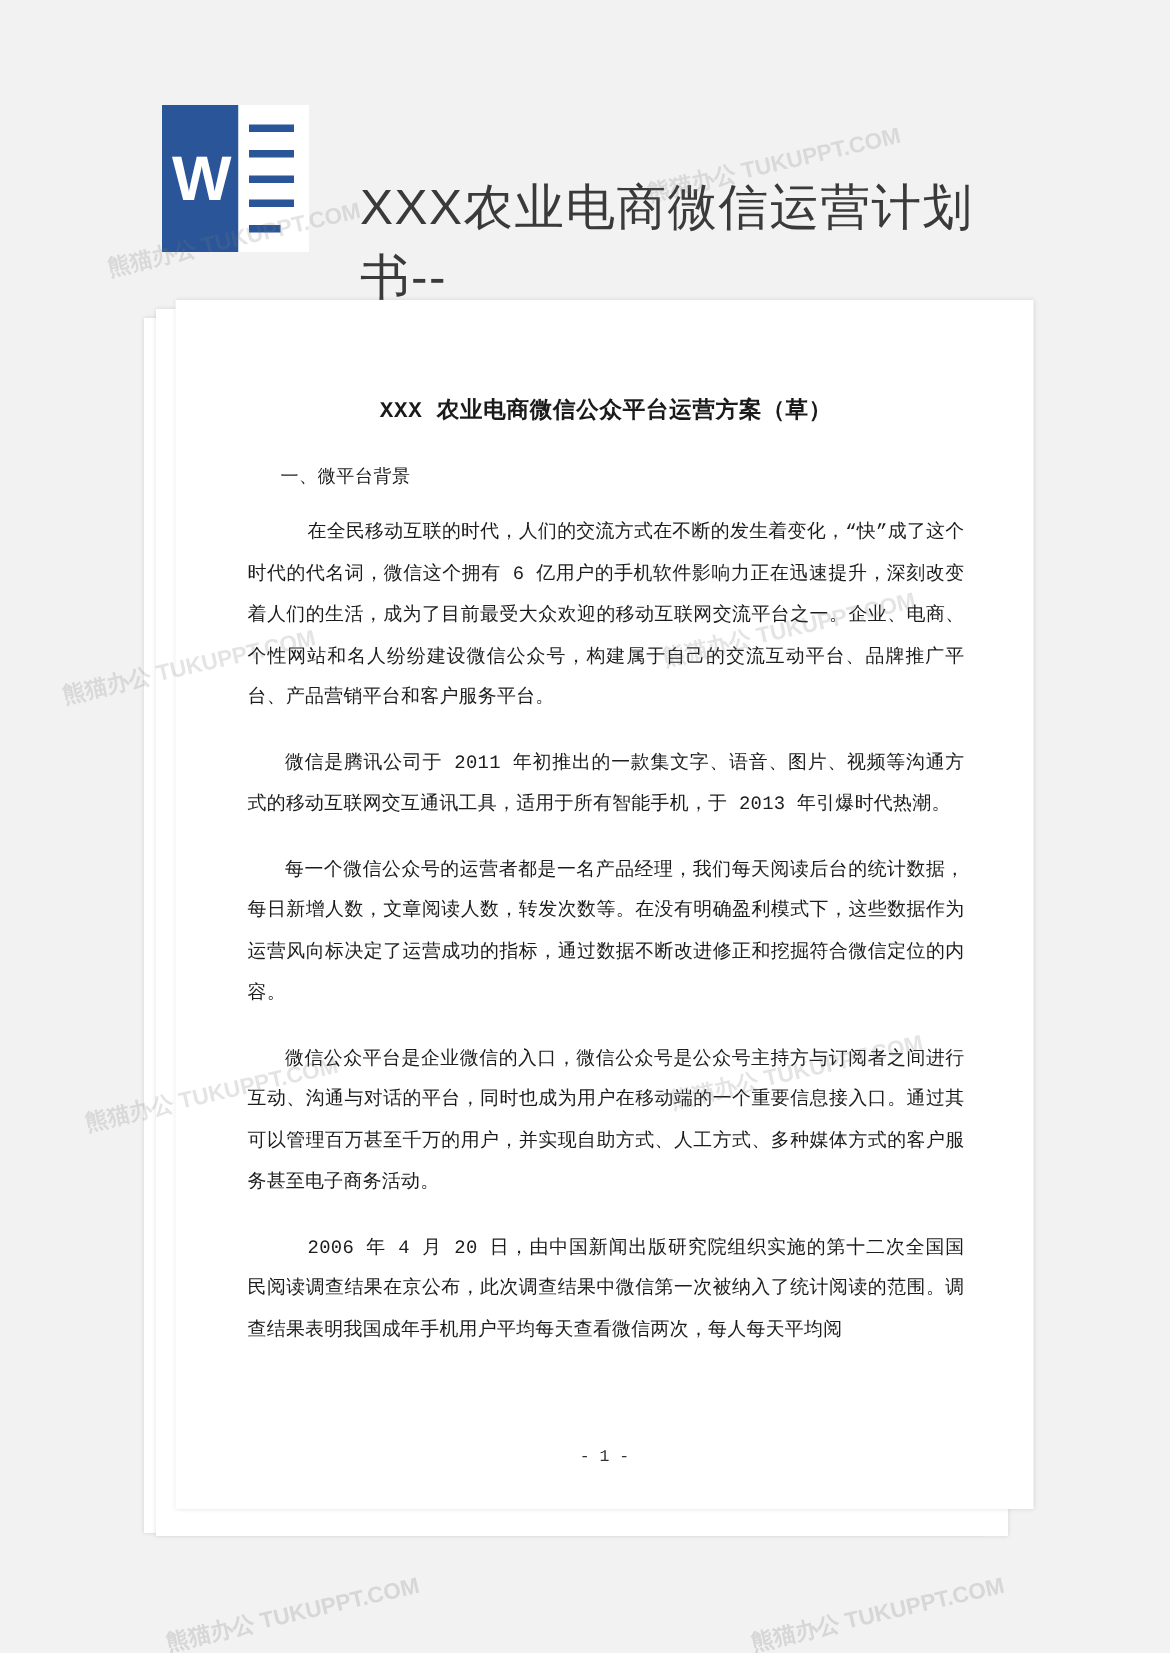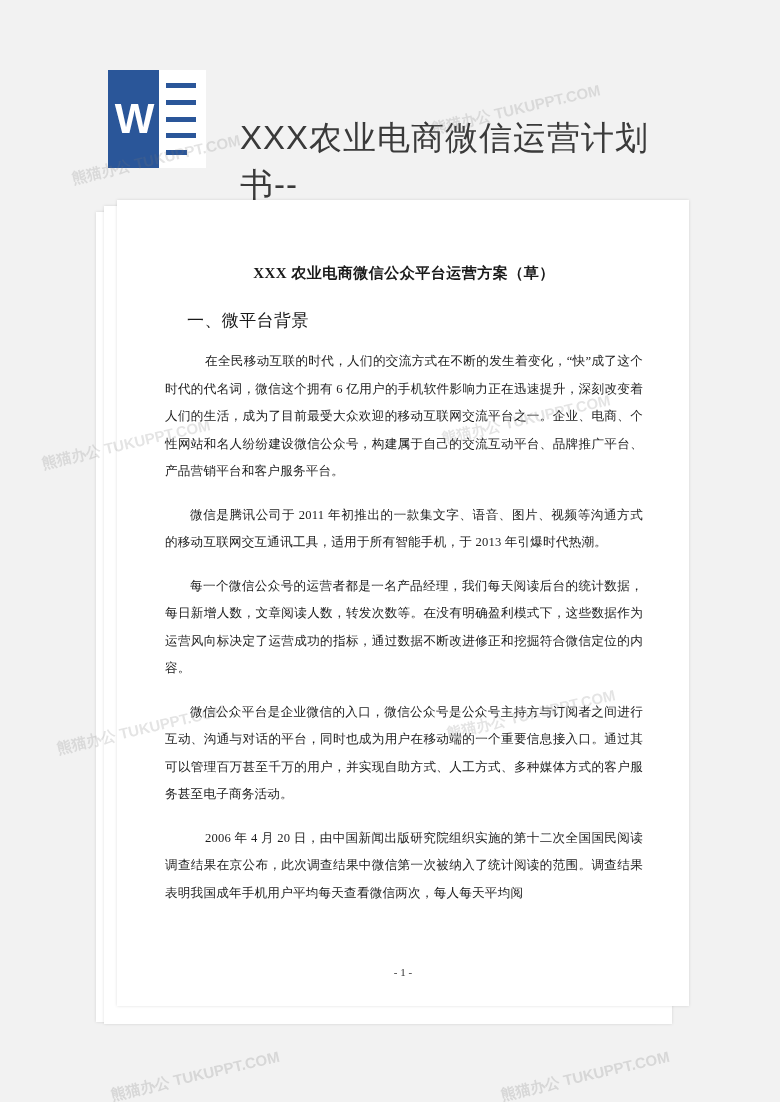--- a/index.html
+++ b/index.html
@@ -74,20 +74,21 @@
     letter-spacing: 1px;
   }
 
   
   .paper-stack {
     position: absolute;
     left: 0;
     top: 168px;
     width: 660px;
     height: 900px;
+    font-family: Liberation Mono, monospace;
   }
   .sheet {
     position: absolute;
     background: #ffffff;
     box-shadow: 0 0 3px rgba(0,0,0,0.13);
   }
   .sheet.back2 {
     left: 96px;
     top: 44px;
     width: 560px;
@@ -117,21 +118,21 @@
 
   .page-title {
     text-align: center;
     font-size: 15px;
     font-weight: bold;
     color: #1a1a1a;
     letter-spacing: 0.5px;
     margin-bottom: 26px;
   }
   .section-heading {
-    font-size: 17px;
+    font-size: 12px;
     color: #1a1a1a;
     margin: 0 0 12px 22px;
     letter-spacing: 0.4px;
   }
   .para {
     font-size: 12.6px;
     line-height: 27.5px;
     color: #1c1c1c;
     text-align: justify;
     margin: 16px 0 5px 0;

